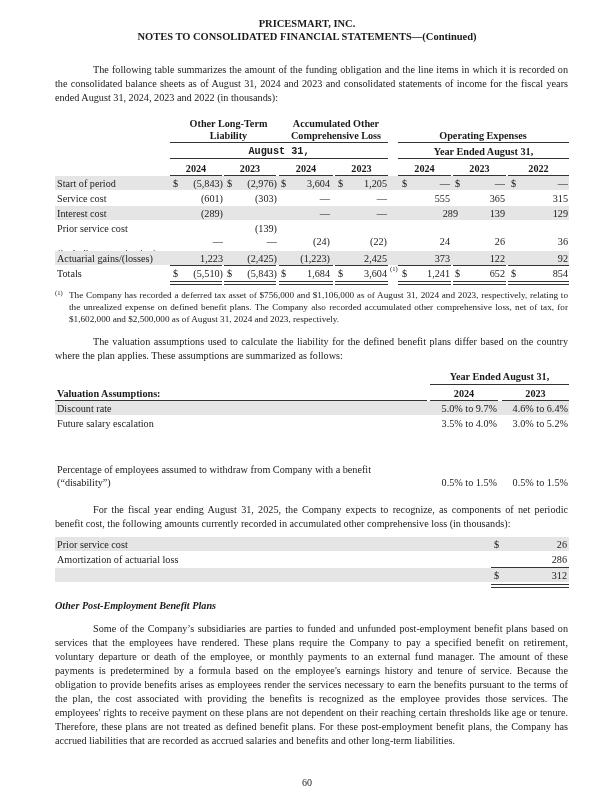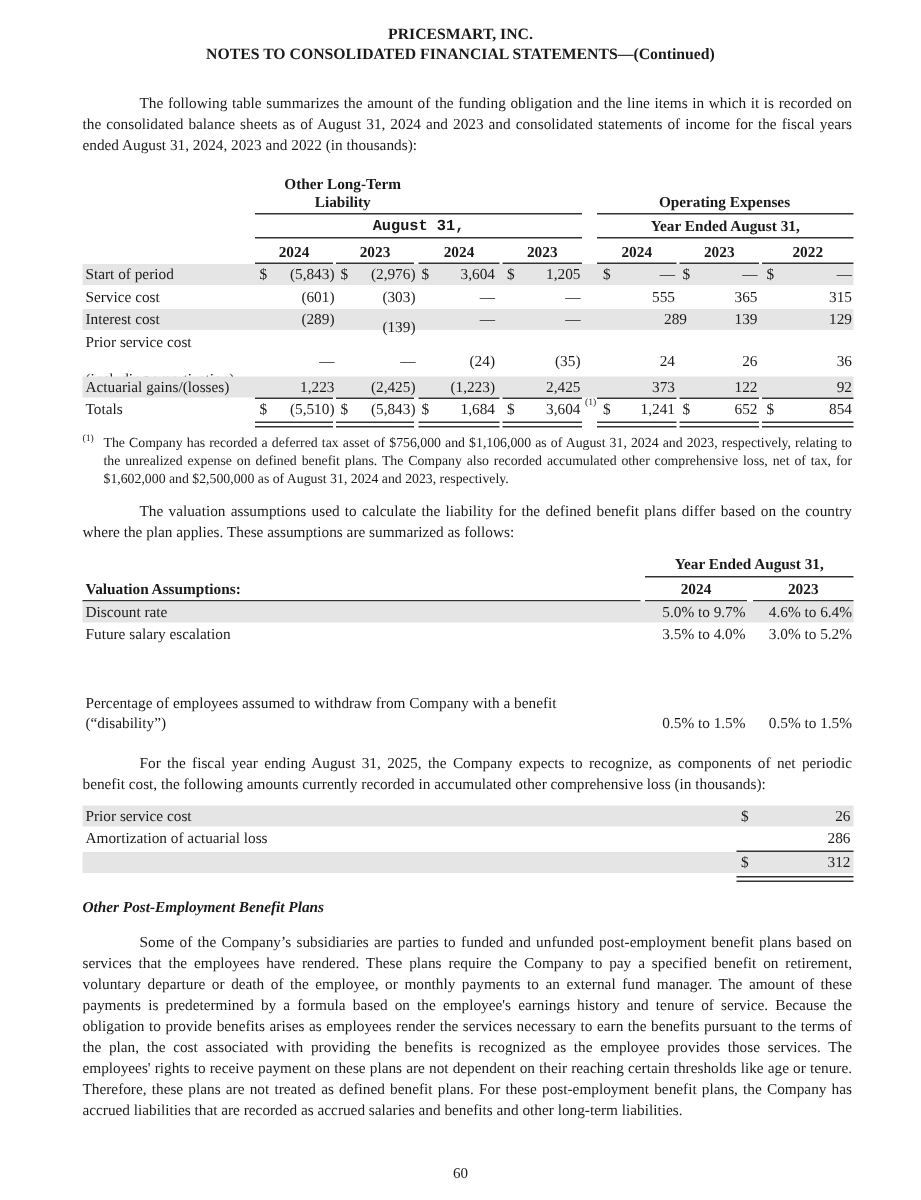--- a/index.html
+++ b/index.html
@@ -30,20 +30,24 @@
 <div class="abs hdr" style="top:30px;">NOTES TO CONSOLIDATED FINANCIAL STATEMENTS—(Continued)</div>
 
 <div class="abs para" style="top:63px;"><span class="ind"></span><span>The following table summarizes the amount of the funding obligation and the line items in which it is recorded on the consolidated balance sheets as of August 31, 2024 and 2023 and consolidated statements of income for the fiscal years ended August 31, 2024, 2023 and 2022 (in thousands):</span></div>
 
 <div class="abs" style="left:0;top:0;width:614px;height:320px;">
 
   <div class="cell bold ctr" style="left:175px;top:118px;width:107px;line-height:12px;">
     <div>Other Long-Term</div>
     <div>Liability</div>
   </div>
+  <div class="cell bold ctr" style="left:282px;top:118px;width:108px;line-height:12px;">
+    <div>Accumulated Other</div>
+    <div>Comprehensive Loss</div>
+  </div>
   <div class="cell bold ctr" style="left:398px;top:129px;width:170px;">Operating Expenses</div>
   <div class="line" style="left:170px;top:142px;width:218px;"></div>
   <div class="line" style="left:398px;top:142px;width:171px;"></div>
   <div class="cell bold ctr" style="left:170px;top:145px;width:218px;font-family:Liberation Mono, monospace;">August 31,</div>
   <div class="cell bold ctr" style="left:398px;top:145px;width:171px;">Year Ended August 31,</div>
   <div class="line" style="left:170px;top:158px;width:218px;"></div>
   <div class="line" style="left:398px;top:158px;width:171px;"></div>
 
   <div class="cell bold ctr" style="left:170px;top:162px;width:52px;">2024</div>
   <div class="cell bold ctr" style="left:224px;top:162px;width:52px;">2023</div>
@@ -85,35 +89,35 @@
     <div class="cell r" style="left:230px;top:1px;width:45px;">—</div>
     <div class="cell r" style="left:287px;top:1px;width:45px;">—</div>
     <div class="cell r" style="left:350px;top:1px;width:45px;">555</div>
     <div class="cell r" style="left:405px;top:1px;width:45px;">365</div>
     <div class="cell r" style="left:462px;top:1px;width:51px;">315</div>
   </div>
 
   <div class="row shade" style="top:206px;">
     <div class="cell lbl" style="top:1px;">Interest cost</div>
     <div class="cell r" style="left:120px;top:1px;width:48px;">(289)</div>
-    <div class="cell r" style="left:174px;top:6px;width:48px;text-align:right;">(139)</div>
+    <div class="cell r" style="left:174px;top:16px;width:48px;text-align:right;">(139)</div>
     <div class="cell r" style="left:230px;top:1px;width:45px;">—</div>
     <div class="cell r" style="left:287px;top:1px;width:45px;">—</div>
     <div class="cell r" style="left:358px;top:1px;width:45px;">289</div>
     <div class="cell r" style="left:405px;top:1px;width:45px;">139</div>
     <div class="cell r" style="left:462px;top:1px;width:51px;">129</div>
   </div>
 
   <div class="row tall" style="top:221px;">
     <div class="cell lbl" style="top:1px;">Prior service cost</div>
     <div class="cell lbl" style="top:14px;margin-top:12px;">(including amortization)</div>
     <div class="cell r" style="left:120px;top:14px;width:48px;">—</div>
     <div class="cell r" style="left:174px;top:14px;width:48px;">—</div>
     <div class="cell r" style="left:230px;top:14px;width:45px;">(24)</div>
-    <div class="cell r" style="left:287px;top:14px;width:45px;">(35)</div>
+    <div class="cell r" style="left:287px;top:14px;width:45px;">(22)</div>
     <div class="cell r" style="left:350px;top:14px;width:45px;">24</div>
     <div class="cell r" style="left:405px;top:14px;width:45px;">26</div>
     <div class="cell r" style="left:462px;top:14px;width:51px;">36</div>
   </div>
 
   <div class="row shade" style="top:251px;">
     <div class="cell lbl" style="top:1px;">Actuarial gains/(losses)</div>
     <div class="cell r" style="left:120px;top:1px;width:48px;">1,223</div>
     <div class="cell r" style="left:174px;top:1px;width:48px;">(2,425)</div>
     <div class="cell r" style="left:230px;top:1px;width:45px;">(1,223)</div>

